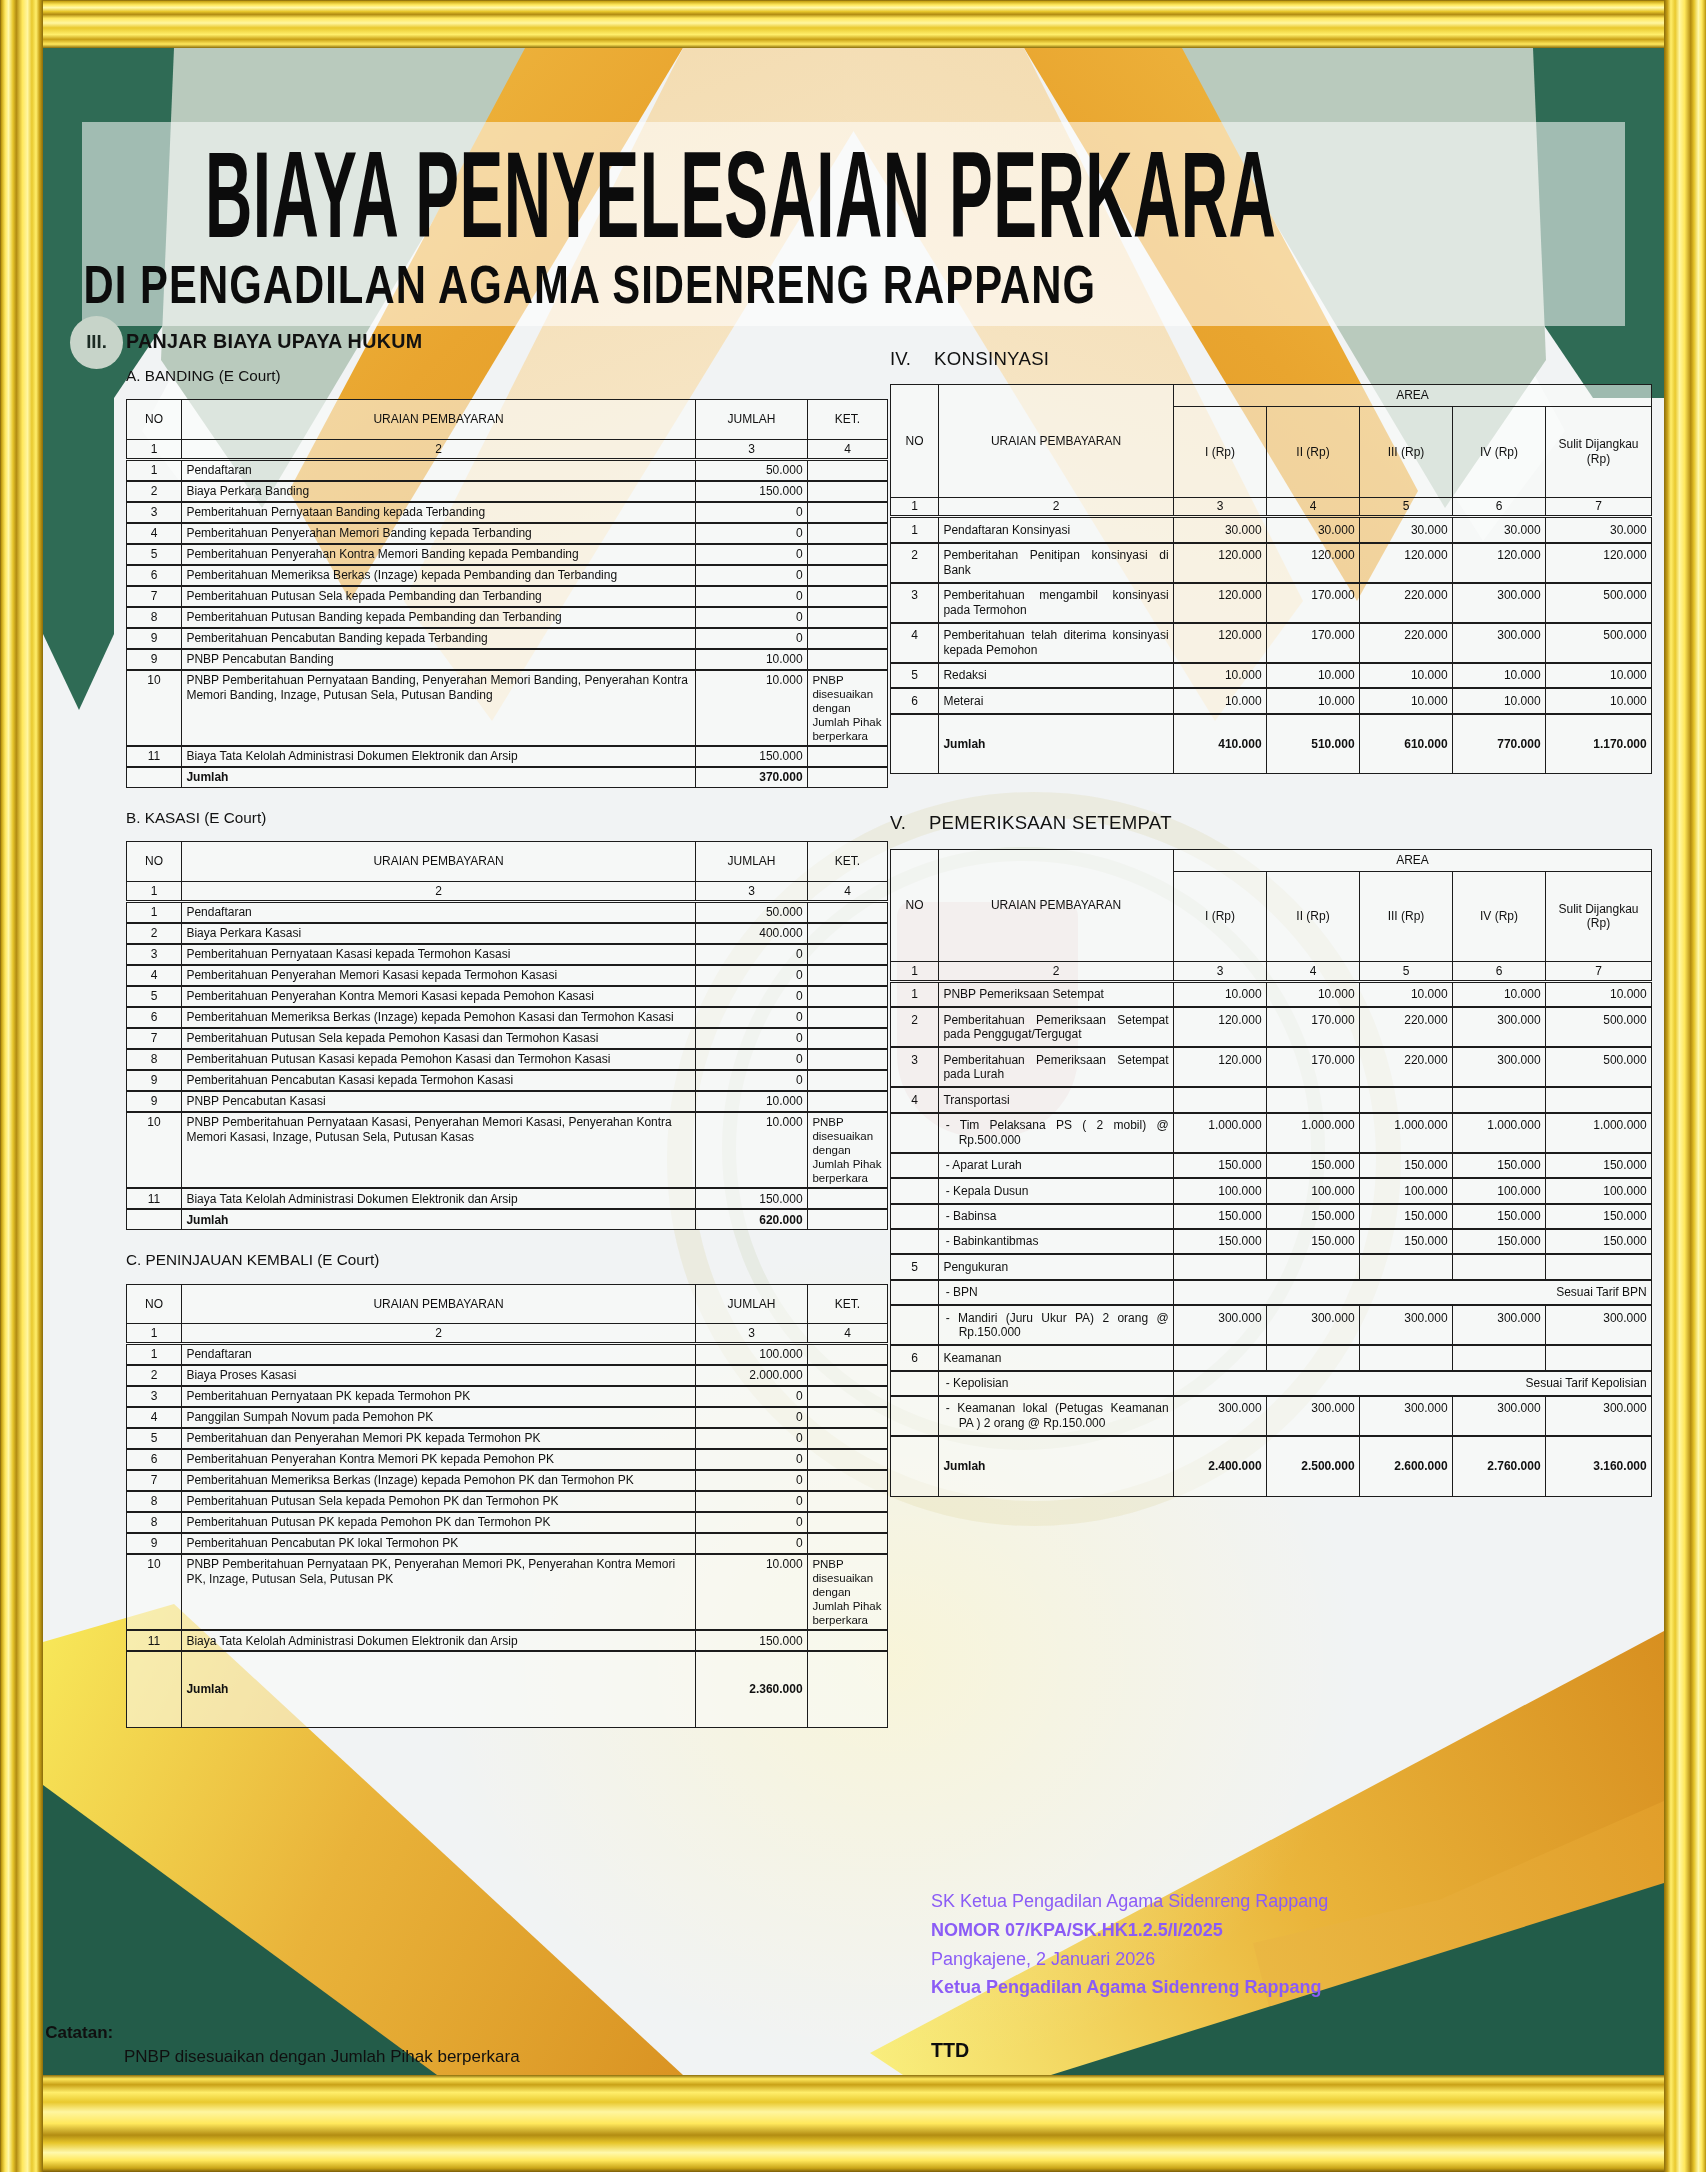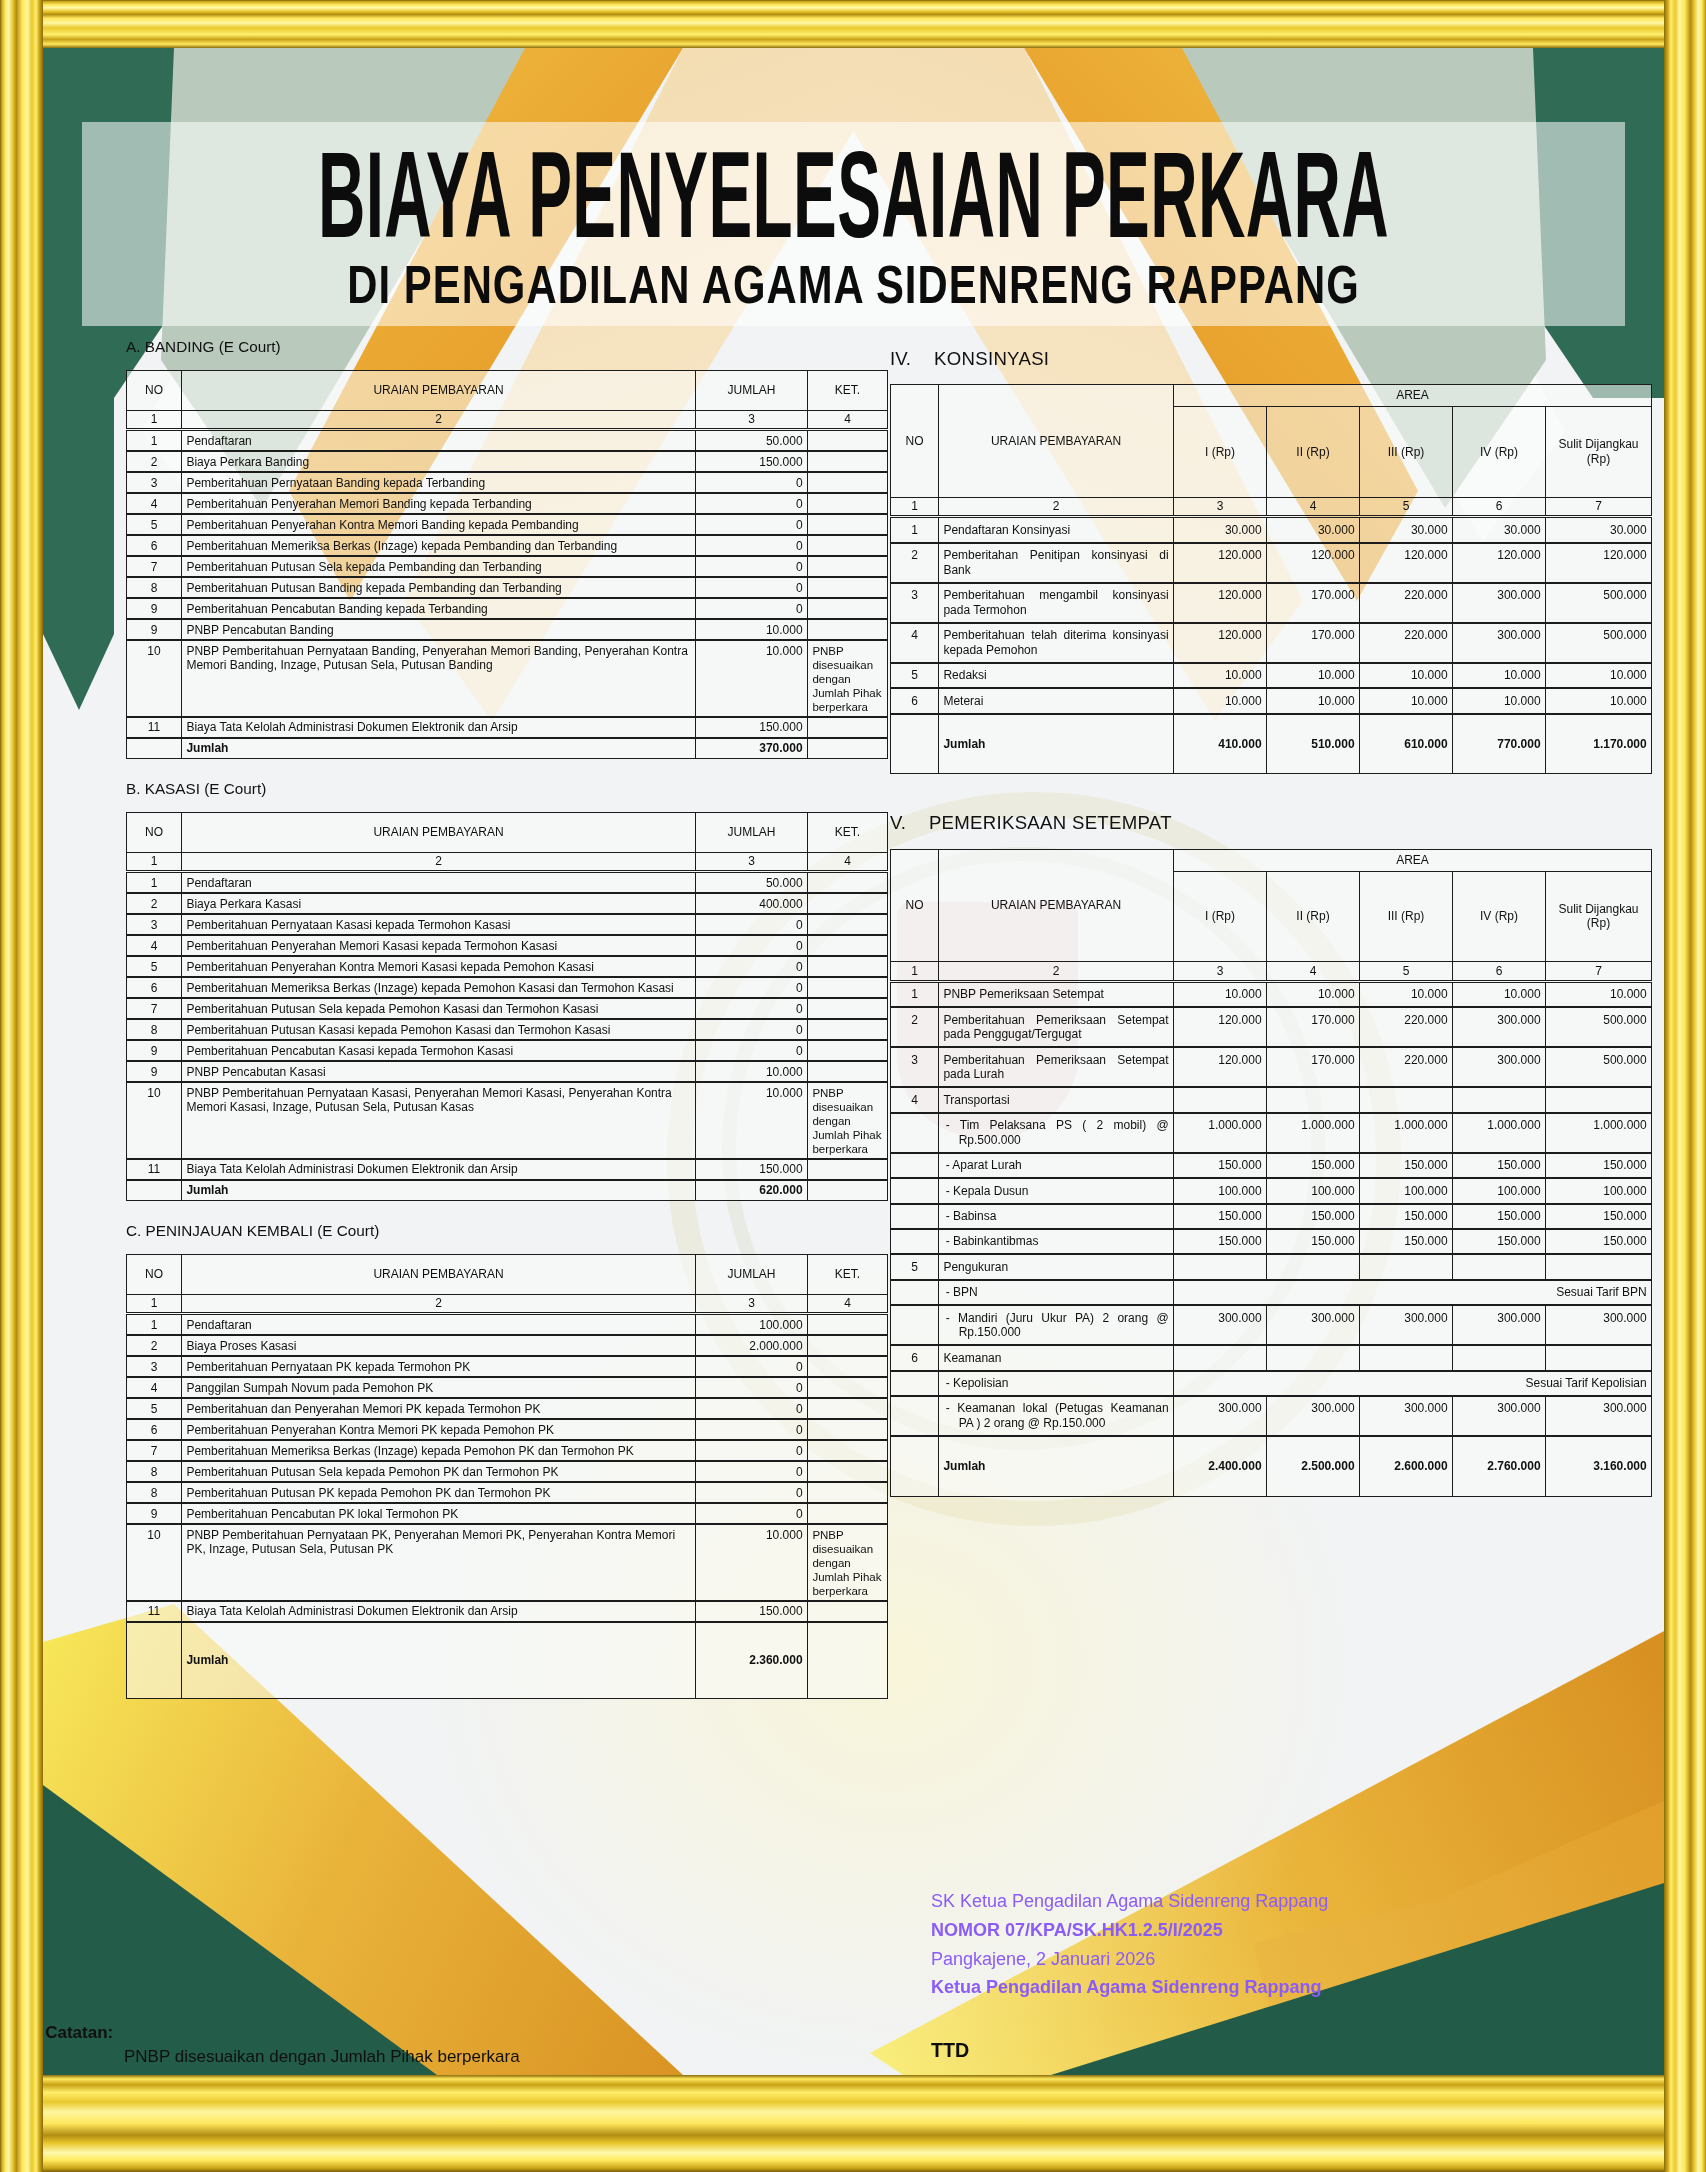--- a/index.html
+++ b/index.html
@@ -41,21 +41,21 @@
   .br-green{background:#225c49;clip-path:polygon(794px 290px,794px 482px,181px 482px);}
 
   
   .wm-ring{position:absolute;left:624px;top:744px;width:684px;height:684px;border-radius:50%;border:25px solid rgba(196,178,80,0.12);}
   .wm-ring2{position:absolute;left:679px;top:799px;width:575px;height:575px;border-radius:50%;border:14.2px solid rgba(150,170,90,0.10);}
   .wm-shield{position:absolute;left:854px;top:854px;width:181px;height:235px;background:rgba(190,60,50,0.10);border-radius:14.2px 14.2px 82px 82px;}
   .wm-glow{position:absolute;left:383px;top:1204px;width:930px;height:821px;background:radial-gradient(closest-side,rgba(255,246,190,0.5),rgba(255,246,190,0));}
 
   
   .title-band{position:absolute;left:39px;top:74px;right:39px;height:204px;background:rgba(255,255,255,0.55);}
-  .title-wrap{position:absolute;left:0;right:0;top:82px;text-align:center;z-index:2;color:#0c0c0c;}
+  .title-wrap{position:absolute;left:0;right:0;top:82px;z-index:2;color:#0c0c0c;}
   .title-l1{font-size:82px;font-weight:bold;letter-spacing:0.5px;transform:scale(0.8,1.5);transform-origin:center top;height:129px;line-height:1.05;}
   .title-l2{font-size:44px;font-weight:bold;letter-spacing:1.1px;transform:scale(0.95,1.2);transform-origin:center top;line-height:1.0;}
 
   
   .col{position:absolute;z-index:2;color:#111;}
   .col-left{left:83px;top:282px;width:762px;}
   .col-right{left:847px;top:300px;width:762px;}
 
   .sec-head{position:relative;display:flex;align-items:baseline;gap:23px;margin-bottom:14.2px;}
   .sec-title{font-size:19.7px;font-weight:bold;letter-spacing:0.3px;}
@@ -129,20 +129,24 @@
     <div class="wm-ring2"></div>
     <div class="wm-shield"></div>
 
     <div class="title-band"></div>
     <div class="title-wrap">
       <div class="title-l1">BIAYA PENYELESAIAN PERKARA</div>
       <div class="title-l2">DI PENGADILAN AGAMA SIDENRENG RAPPANG</div>
     </div>
 
     <div class="col col-left">
+      <div class="sec-head">
+        <div class="badge">III.</div>
+        <div class="sec-title">PANJAR BIAYA UPAYA HUKUM</div>
+      </div>
 
       <div class="sub-head first">A. BANDING (E Court)</div>
       <table class="cost simple">
           <colgroup>
             <col style="width: 55px;">
             <col style="width: 514px;">
             <col style="width: 112px;">
             <col style="width: 80px;">
           </colgroup>
           <thead>

